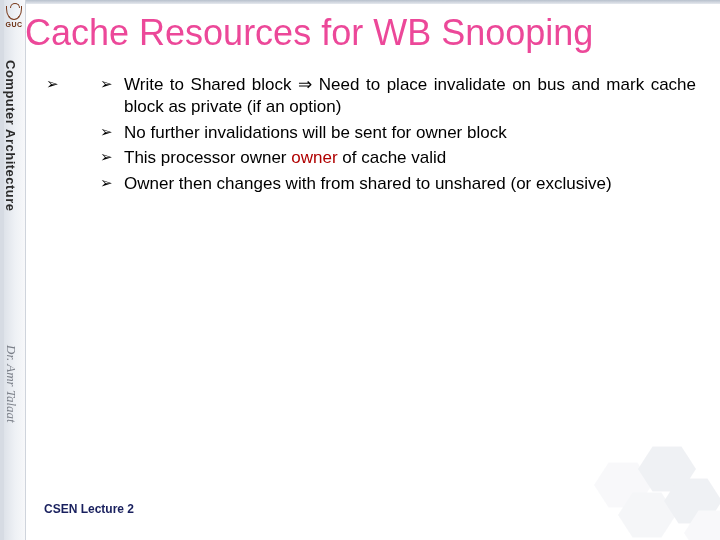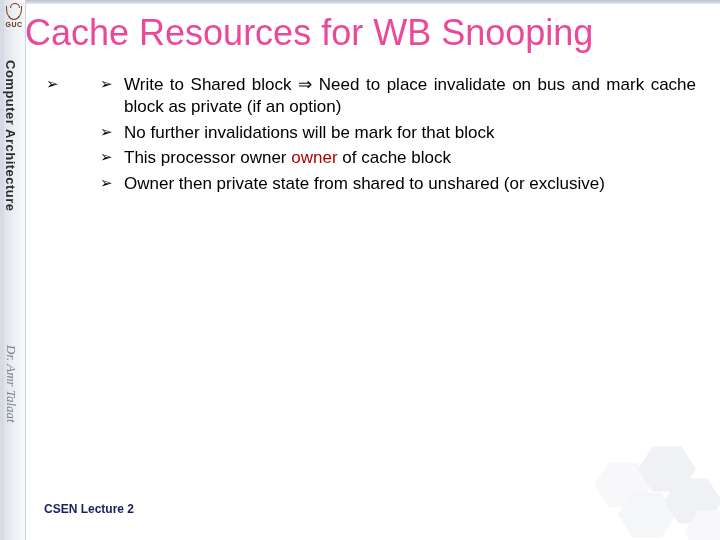--- a/index.html
+++ b/index.html
@@ -205,27 +205,27 @@
   <div class="title">Cache Resources for WB Snooping</div>
 
   <div class="body">
     <div class="lvl1">
 
       <div class="sub">
         <div class="lvl2">
           <span>Write to Shared block </span><span class="arrow-sym">⇒</span><span> Need to place invalidate on bus and mark cache block as private (if an option)</span>
         </div>
         <div class="lvl2">
-          <span>No further invalidations will be mark for that block</span>
-        </div>
-        <div class="lvl2">
-          <span>This processor owner </span><span class="owner">owner</span><span> of cache block</span>
-        </div>
-        <div class="lvl2">
-          <span>Owner then private state from shared to unshared (or exclusive)</span>
+          <span>No further invalidations will be sent for owner block</span>
+        </div>
+        <div class="lvl2">
+          <span>This processor owner </span><span class="owner">owner</span><span> of cache valid</span>
+        </div>
+        <div class="lvl2">
+          <span>Owner then changes with from shared to unshared (or exclusive)</span>
         </div>
       </div>
     </div>
   </div>
 
   <div class="footer">CSEN Lecture  2</div>
 
   <div class="hex-deco">
     <div class="hex c" style="right:78px;bottom:42px;"></div>
     <div class="hex b" style="right:34px;bottom:58px;"></div>

